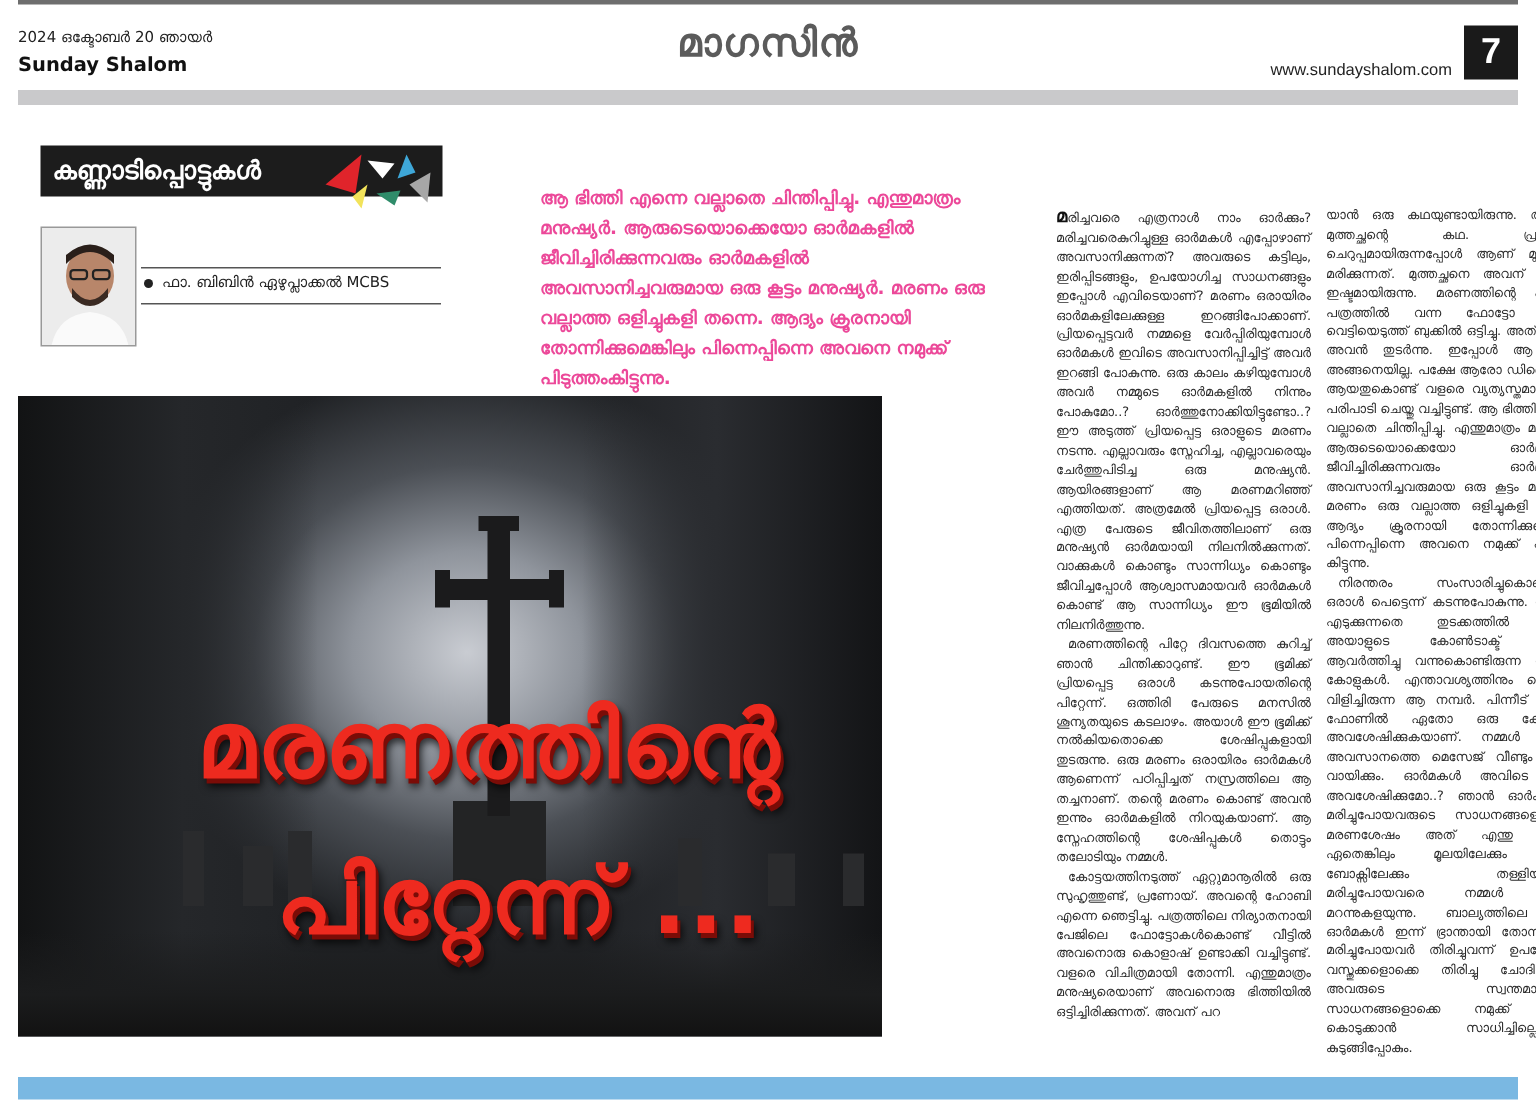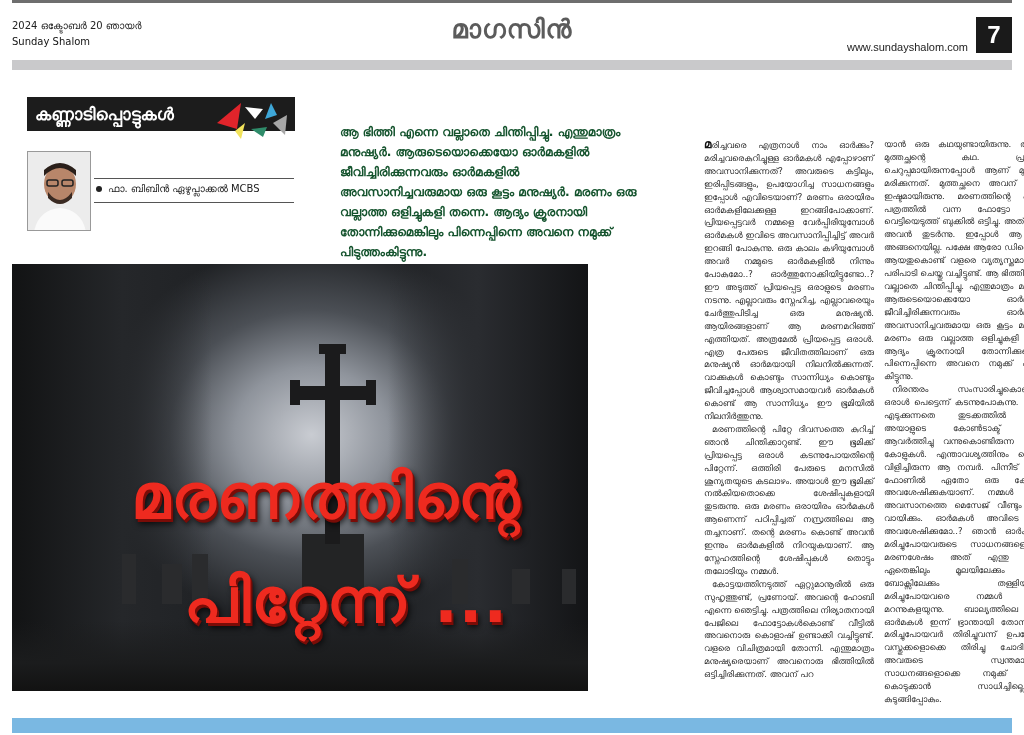--- a/index.html
+++ b/index.html
@@ -3,40 +3,40 @@
 <meta charset="utf-8">
 <style>
   * { box-sizing: border-box; margin: 0; padding: 0; }
   html, body { width: 1024px; height: 735px; background: #ffffff; overflow: hidden; }
   body { font-family: "DejaVu Sans", sans-serif; color: #222; position: relative; }
 
   .top-rule { position: absolute; left: 12px; top: 0; width: 1000px; height: 3px; background: #6e6e6e; }
 
   .masthead { position: absolute; left: 12px; top: 6px; width: 1000px; height: 52px; }
   .mh-date { position: absolute; left: 0; top: 14px; font-size: 10px; color: #222; font-family: "DejaVu Sans", sans-serif; }
-  .mh-brand { position: absolute; left: 0; top: 30px; font-size: 10px; font-weight: normal; color: #111; font-family: "DejaVu Sans", sans-serif; }
+  .mh-brand { position: absolute; left: 0; top: 30px; font-size: 13px; font-weight: bold; color: #111; font-family: "DejaVu Sans", sans-serif; }
   .mh-section { position: absolute; left: 0; right: 0; top: 8px; text-align: center; font-size: 26px; font-weight: bold; color: #5b5b5b; font-family: "DejaVu Sans", sans-serif; letter-spacing: 1px; }
   .mh-url { position: absolute; right: 44px; top: 35px; font-size: 11px; color: #222; font-family: "Liberation Sans", sans-serif; }
   .mh-page { position: absolute; right: 0; top: 11px; width: 36px; height: 36px; background: #1a1a1a; color: #fff; font-size: 24px; font-weight: bold; text-align: center; line-height: 36px; font-family: "Liberation Sans", sans-serif; }
   .mh-bar { position: absolute; left: 12px; top: 60px; width: 1000px; height: 10px; background: #c9c9cb; }
 
   
   .col-banner { position: absolute; left: 27px; top: 97px; width: 268px; height: 34px; background: #1c1c1c; display: flex; align-items: center; padding-left: 8px; }
   .col-banner-text { color: #fff; font-size: 17px; font-weight: bold; font-family: "DejaVu Sans", sans-serif; white-space: nowrap; }
   .col-banner-shapes { position: absolute; right: 4px; top: 4px; width: 76px; height: 40px; }
 
   
   .author-photo { position: absolute; left: 27px; top: 151px; width: 64px; height: 80px; border: 1px solid #999; background: linear-gradient(#f2f2f2, #e6e6e6); overflow: hidden; }
   .author-rule-top { position: absolute; left: 94px; top: 178px; width: 200px; height: 1px; background: #555; }
   .author-rule-bottom { position: absolute; left: 94px; top: 202px; width: 200px; height: 1px; background: #555; }
   .author-line { position: absolute; left: 96px; top: 183px; font-size: 10px; color: #222; display: flex; align-items: center; gap: 6px; white-space: nowrap; }
   .author-bullet { width: 6px; height: 6px; border-radius: 50%; background: #222; display: inline-block; }
 
   
-  .pullquote { position: absolute; left: 340px; top: 122px; width: 300px; font-size: 12.2px; line-height: 20px; font-weight: bold; color: #14532d; font-family: "DejaVu Sans", sans-serif; }
+  .pullquote { position: absolute; left: 360px; top: 122px; width: 300px; font-size: 12.2px; line-height: 20px; font-weight: bold; color: #ec4899; font-family: "DejaVu Sans", sans-serif; }
 
   
   .hero { position: absolute; left: 12px; top: 264px; width: 576px; height: 427px; overflow: hidden;
           background: radial-gradient(ellipse 38% 45% at 52% 40%, #c9ccd2 0%, #8f949c 35%, #4b4f55 65%, #202225 100%); }
   .hero-tree-left { position: absolute; left: 0; top: 0; width: 200px; height: 427px; background: linear-gradient(90deg, #121314 0%, #25272a 55%, rgba(40,42,45,0) 100%); }
   .hero-tree-right { position: absolute; right: 0; top: 0; width: 200px; height: 427px; background: linear-gradient(270deg, #131416 0%, #2a2c30 55%, rgba(40,42,45,0) 100%); }
   .hero-ground { position: absolute; left: 0; bottom: 0; width: 628px; height: 70px; background: linear-gradient(180deg, rgba(30,30,30,0) 0%, #1b1c1d 60%, #121212 100%); }
   .cross-v { position: absolute; left: 313px; top: 80px; width: 15px; height: 200px; background: #1b1b1c; }
   .cross-h { position: absolute; left: 281px; top: 122px; width: 80px; height: 14px; background: #1b1b1c; }
   .cross-top { position: absolute; left: 307px; top: 80px; width: 27px; height: 10px; background: #1b1b1c; }

